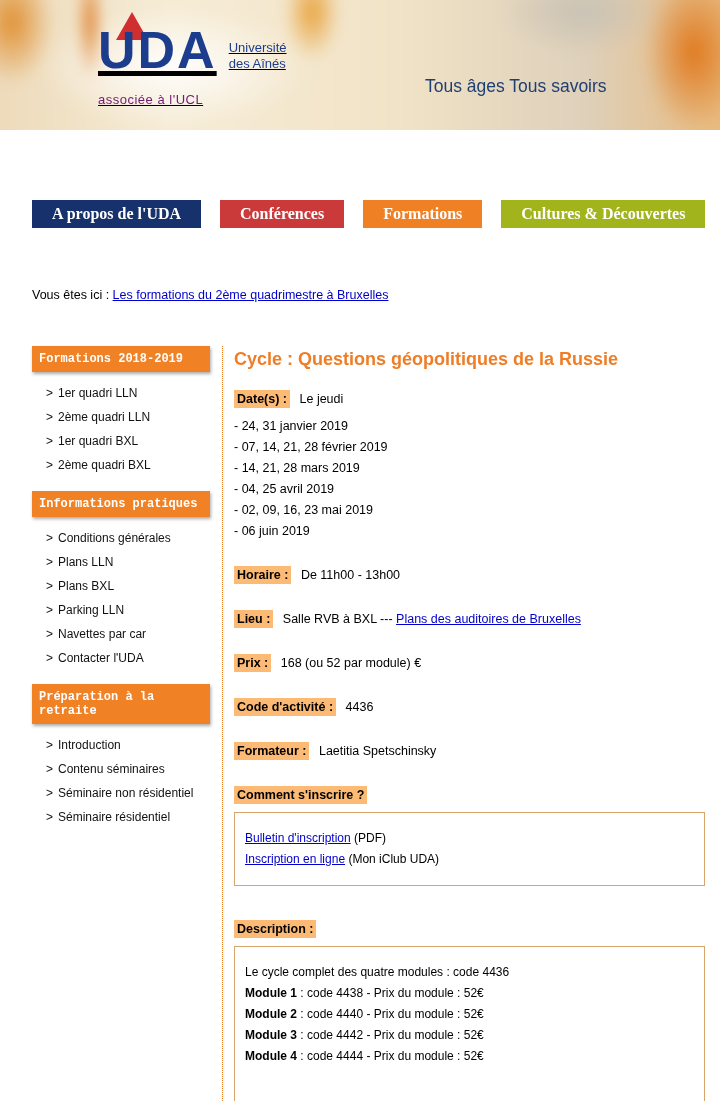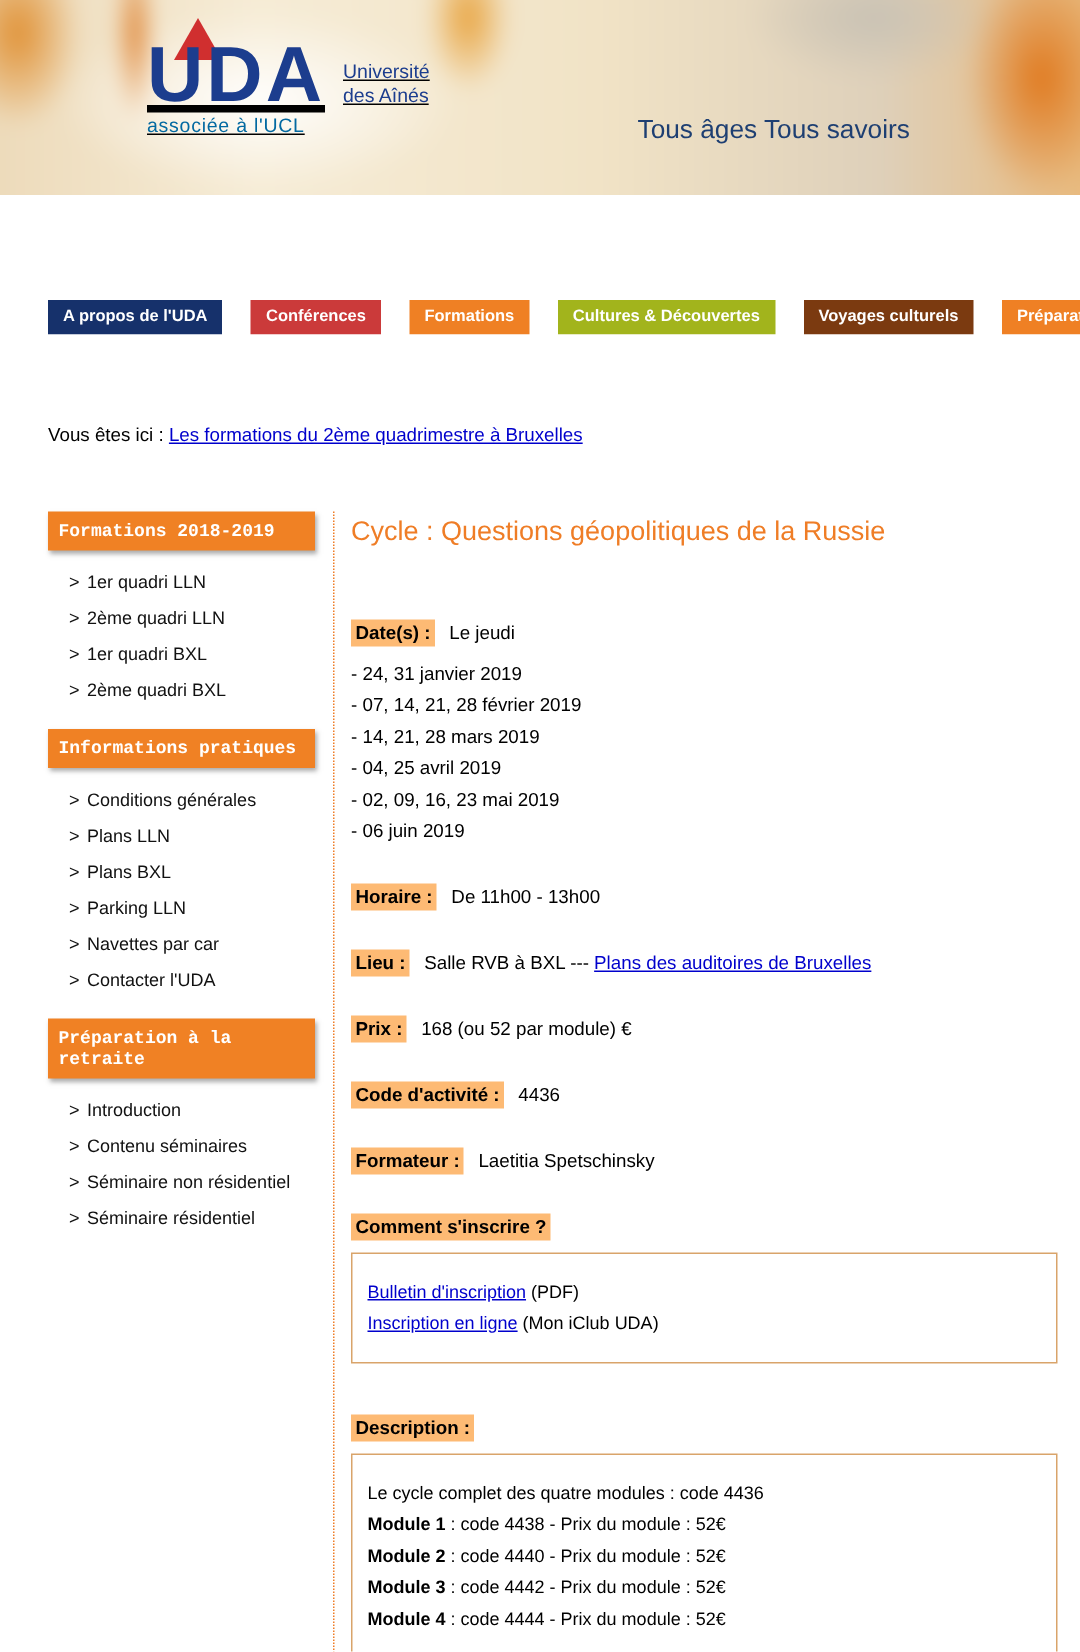--- a/index.html
+++ b/index.html
@@ -28,31 +28,31 @@
   }
   .logo { position:absolute; left:98px; top:24px;text-decoration:underline; }
   .logo-triangle {
     position:absolute; left:18px; top:-12px; width:0; height:0;
     border-left:16px solid transparent; border-right:16px solid transparent;
     border-bottom:28px solid #d02f2f;
   }
   .logo-main { display:flex; align-items:flex-start; position:relative; }
   .logo-acronym { font-size:52px; font-weight:bold; color:#1c3d8e; line-height:1; letter-spacing:2px; }
   .logo-sub { margin-left:12px; margin-top:16px; color:#1c3d8e; font-size:13px; line-height:1.25; }
-  .logo-ucl { color:#0369a1; font-size:13px; margin-top:0; letter-spacing:0.5px; }
+  .logo-ucl { color:#701a75; font-size:13px; margin-top:16px; letter-spacing:0.5px; }
   .tagline { position:absolute; left:425px; top:76px; font-size:17.5px; color:#1e3f72; }
 
   
   .nav {
     margin:70px 0 0 32px; width:688px;
     display:flex; gap:19px; white-space:nowrap; overflow:hidden;
   }
   .nav-btn {
-    flex:0 0 auto; color:#fff; font-weight:bold; font-size:11px;
-    padding:6px 10px; line-height:1;
+    flex:0 0 auto; color:#fff; font-weight:bold; font-size:16px;
+    padding:6px 20px; line-height:1;font-family:Liberation Serif, serif;
   }
 
   
   .breadcrumb { margin:60px 0 0 32px; font-size:12.5px; }
 
   
   .content { display:flex; margin:44px 0 0 32px; align-items:stretch; min-height:749px; }
   .sidebar { flex:0 0 190px; }
   .side-header {
     width:178px; background:#f08124; color:#fff; font-weight:bold; font-size:12px;
@@ -62,21 +62,21 @@
   }
   .side-header + .side-list { margin-bottom:14px; }
   .side-item { line-height:24px; font-size:12px; padding-left:14px; color:#111; cursor:pointer; }
   .pfx { margin-right:5px; }
   .side-section { margin-bottom:10px; }
 
   .main {
     flex:1; border-left:1px dotted #ef7d26;
     padding-left:11px; padding-right:15px;
   }
-  .page-title { font-size:18px; font-weight:normal; color:#ef7d26; margin:3px 0 48px 0; }
+  .page-title { font-size:18px; font-weight:bold; color:#ef7d26; margin:3px 0 20px 0; }
 
   .field { margin-bottom:26px; font-size:12.5px; }
   .field-label {
     display:inline-block; background:#fdba74; font-weight:bold;
     padding:2px 3px; font-size:12.5px;
   }
   .field-value { margin-left:6px; }
   .field.tight { margin-bottom:8px; }
 
   .dates-list { line-height:21px; margin-bottom:24px; font-size:12.5px; }

